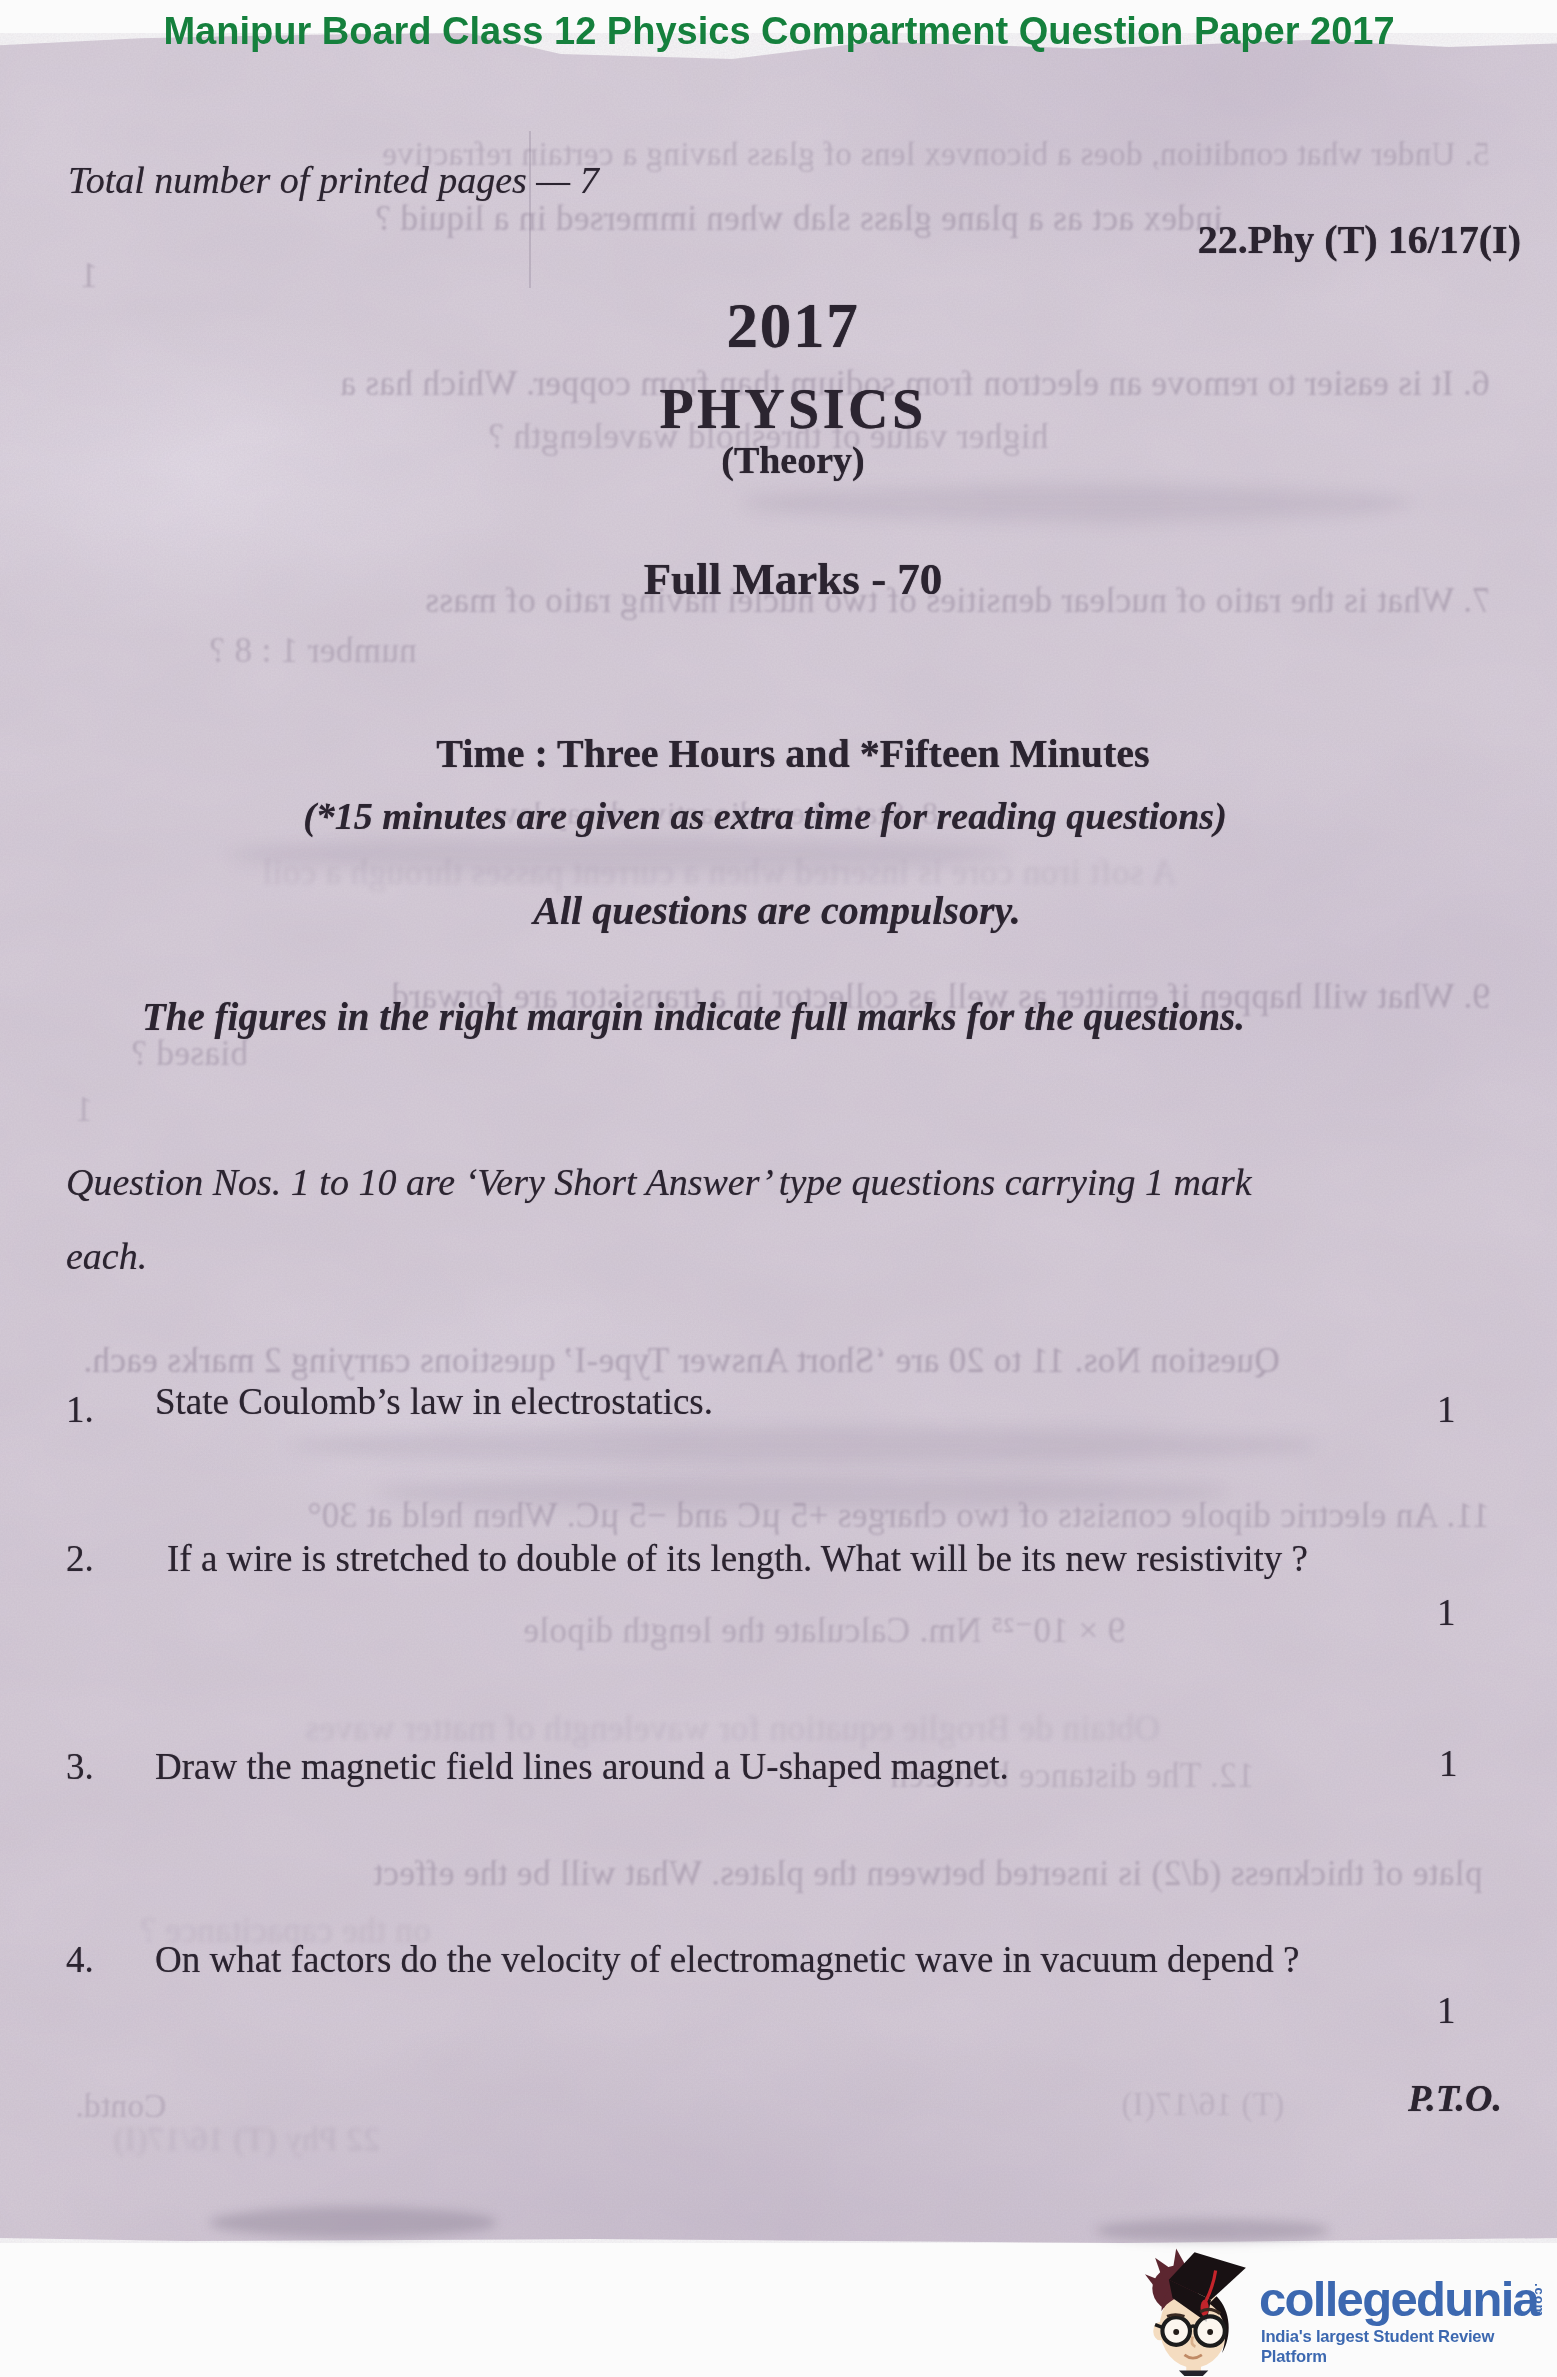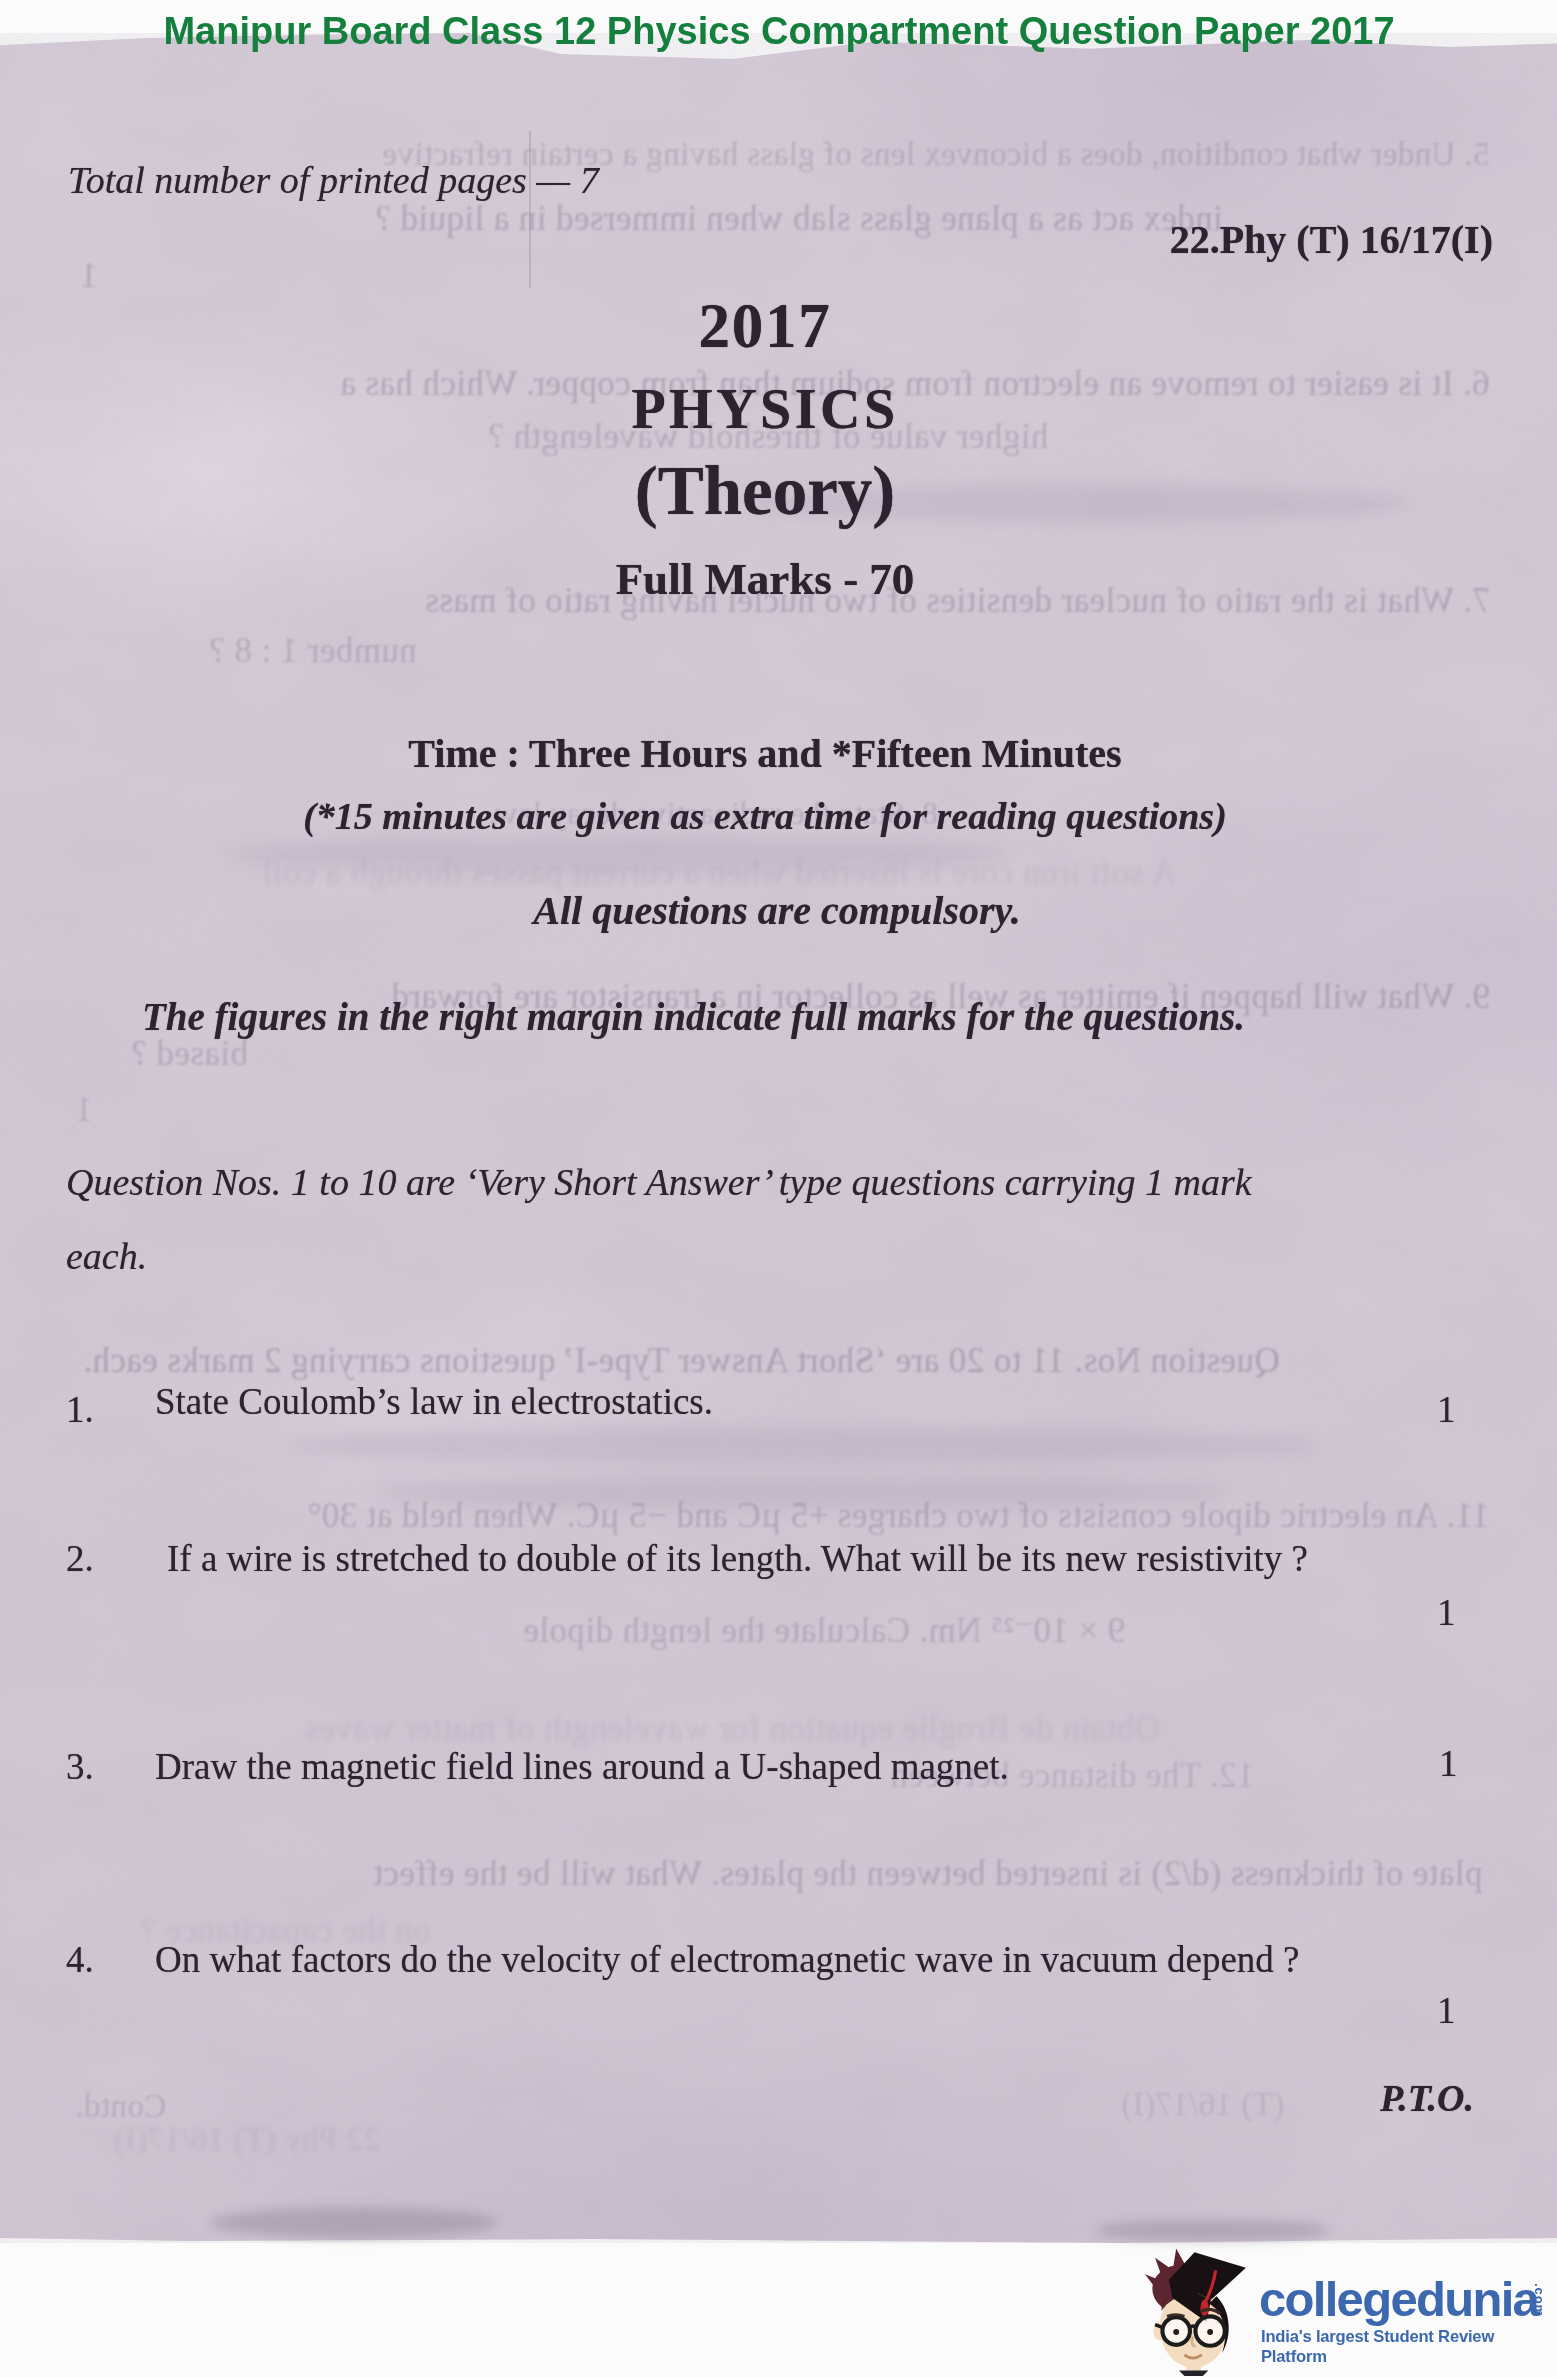--- a/index.html
+++ b/index.html
@@ -20,21 +20,21 @@
     clip-path:polygon(0 12.2px,9% 5.2px,20% 1.7px,30% 0px,36% 21px,47% 26px,56% 8.7px,70% 15.7px,84% 7px,93% 14px,100% 10.5px,
                       100% 2205px,72% 2210px,38% 2206px,12% 2208px,0 2205px);
   }
   .grain{position:absolute;left:0;top:33px;width:1558px;height:2210px;pointer-events:none;}
   .ln{position:absolute;white-space:nowrap;line-height:1;}
   .ctr{left:0;width:1530px;text-align:center;margin-top:16px;}
   .sans{font-family:"Liberation Sans","DejaVu Sans",sans-serif;}
   .bd{font-weight:bold;}
   .it{font-style:italic;}
   .sh{text-shadow:0 0 0.9px rgba(43,36,48,.55);}
-  .sh2{text-shadow:0 0 0.9px rgba(20,16,24,.8);}
+  .sh2{text-shadow:0 0 0.9px rgba(20,16,24,.8);padding-left:28px;}
   
   .bleed{position:absolute;white-space:nowrap;line-height:1;font-size:35px;color:#5d4c68;
          filter:blur(1.1px);letter-spacing:0.4px;}
   .bleed>span{display:inline-block;transform:scaleX(-1);}
   .vfaint{filter:blur(2.1px);}
   .smudge{position:absolute;background:rgba(112,96,124,.13);filter:blur(7.8px);border-radius:50%;}
   .darksm{position:absolute;background:rgba(88,74,100,.25);filter:blur(5.2px);border-radius:50%;}
   .crease{position:absolute;background:rgba(70,60,88,.18);filter:blur(0.5px);}
   
   .brandword{position:absolute;font-family:"Liberation Sans","DejaVu Sans",sans-serif;
@@ -96,21 +96,21 @@
   </svg>
 
   <div class="ln sans bd" style="left:0;width:1558px;text-align:center;top:12.2px;font-size:38px;color:#15803d;">Manipur Board Class 12 Physics Compartment Question Paper 2017</div>
 
   <div class="ln it sh" style="left:68px;top:161px;font-size:38px;">Total number of printed pages — 7</div>
 
   <div class="ln bd sh2" style="left:0;width:1493px;text-align:right;top:220px;font-size:40px;">22.Phy (T) 16/17(I)</div>
 
   <div class="ln ctr bd sh2" style="top:279px;font-size:63px;letter-spacing:1.7px;">2017</div>
   <div class="ln ctr bd sh2" style="top:365px;font-size:56px;letter-spacing:3.5px;">PHYSICS</div>
-  <div class="ln ctr bd sh2" style="top:441px;font-size:69px;">(Theory)</div>
+  <div class="ln ctr bd sh2" style="top:425px;font-size:38px;">(Theory)</div>
   <div class="ln ctr bd sh2" style="top:541px;font-size:45px;">Full Marks - 70</div>
   <div class="ln ctr bd sh2" style="top:718px;font-size:40px;">Time : Three Hours and *Fifteen Minutes</div>
   <div class="ln ctr bd it sh" style="top:781px;font-size:38px;">(*15 minutes are given as extra time for reading questions)</div>
   <div class="ln ctr bd it sh" style="top:875px;font-size:40px;padding-left:12px;">All questions are compulsory.</div>
   <div class="ln bd it sh" style="left:142px;top:997px;font-size:39px;">The figures in the right margin indicate full marks for the questions.</div>
 
   <div class="ln it sh" style="left:66px;top:1163px;font-size:38px;">Question Nos. 1 to 10 are ‘Very Short Answer’ type questions carrying  1 mark</div>
   <div class="ln it sh" style="left:66px;top:1237px;font-size:38px;">each.</div>
 
   <div class="ln sh" style="left:66px;top:1391px;font-size:37px;">1.</div>

